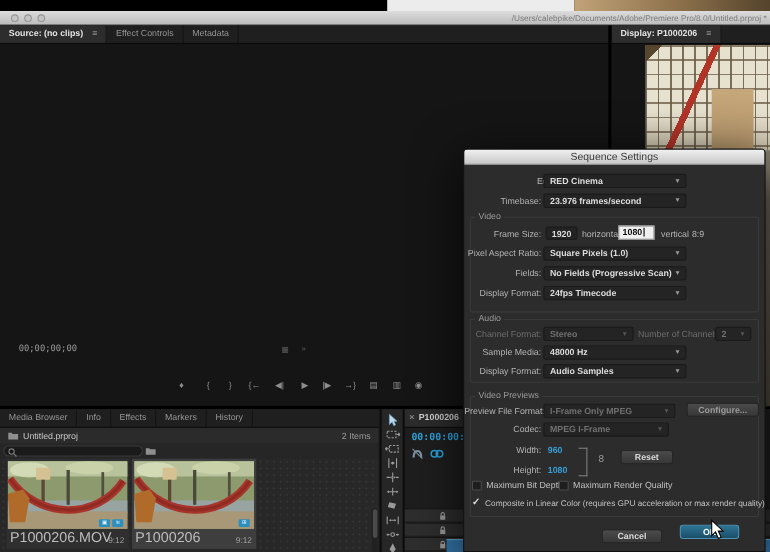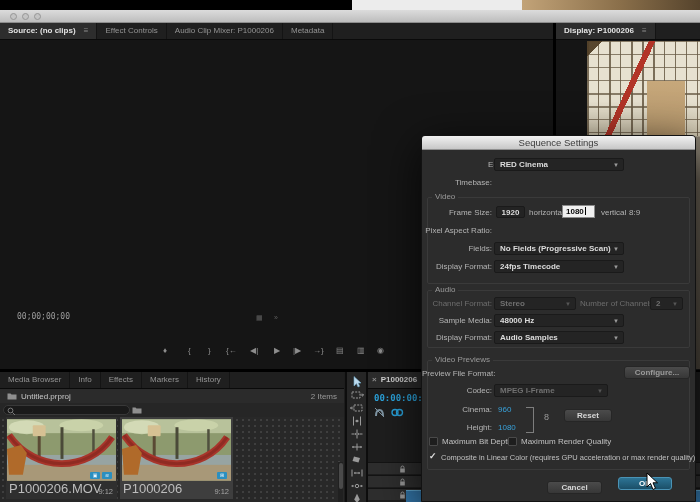--- a/index.html
+++ b/index.html
@@ -85,21 +85,21 @@
   .dd .a{position:absolute;right:4px;top:2.5px;font-size:6px;color:#9a9a9a;}
   .dd.dis .v{color:#707070;}
   .dd.dis .a{color:#565656;}
   .grp{position:absolute;left:5px;width:263px;border:1px solid #3a3a3a;border-radius:2px;box-sizing:border-box;}
   .grp-label{position:absolute;font-size:8px;color:#9a9a9a;background:#2c2c2c;padding:0 3px;white-space:nowrap;}
   .numfield{position:absolute;height:12px;background:#232323;border:1px solid #1a1a1a;border-radius:2px;box-sizing:border-box;
             font-size:8px;font-weight:bold;color:#dcdcdc;text-align:center;line-height:11px;}
   .editfield{position:absolute;height:13px;background:#f0f0f0;border:1px solid #8a8a8a;box-sizing:border-box;
             font-size:8px;font-weight:bold;color:#0a0a0a;line-height:11px;padding-left:3px;}
   .caret{display:inline-block;width:1px;height:8px;background:#000;margin-left:1px;vertical-align:-1px;}
-  .hot{position:absolute;font-size:8px;font-weight:normal;color:#38a0d8;white-space:nowrap;}
+  .hot{position:absolute;font-size:8px;font-weight:bold;color:#38a0d8;white-space:nowrap;}
   .pbtn{position:absolute;height:13px;border-radius:3px;background:linear-gradient(#4b4b4b,#373737);
         border:1px solid #262626;box-sizing:border-box;color:#d8d8d8;font-size:8px;font-weight:bold;text-align:center;line-height:11px;}
   .pbtn.primary{background:linear-gradient(#2d7495,#1b4f68);border:1px solid #4a93b5;color:#fff;}
   .pbtn.dim{color:#9a9a9a;}
   .cb{position:absolute;width:9px;height:9px;background:#1e1e1e;border:1px solid #4a4a4a;border-radius:1px;box-sizing:border-box;}
   .cblbl{position:absolute;font-size:8px;color:#c0c0c0;white-space:nowrap;}
   .bracket{position:absolute;width:8px;height:26px;border-right:1px solid #7d7d7d;border-top:1px solid #7d7d7d;border-bottom:1px solid #7d7d7d;box-sizing:border-box;}
   .linkic{position:absolute;font-size:9px;color:#9a9a9a;}
   .checkg{position:absolute;font-size:9px;color:#e0e0e0;font-weight:bold;}
 </style>
@@ -110,29 +110,29 @@
 
   <div class="topstrip">
     <div class="ts-white"></div>
     <div class="ts-tan"></div>
   </div>
 
   <div class="macbar">
     <span class="tl" style="left:10px;"></span>
     <span class="tl" style="left:22px;"></span>
     <span class="tl" style="left:34px;"></span>
+    <span class="macpath">/Users/calebpike/Documents/Adobe/Premiere Pro/8.0/Untitled.prproj *</span>
   </div>
 
   <div class="tabbar" style="left:0;top:23px;width:553px;height:17px;">
     <span class="tab active">
       <span>Source: (no clips)</span>
       <span class="menu-ic">≡</span>
     </span>
     <span class="tab">Effect Controls</span>
-    <span class="tab">Audio Clip Mixer: P1000206</span>
     <span class="tab">Metadata</span>
   </div>
   <div class="tabbar" style="left:556px;top:23px;width:144px;height:17px;">
     <span class="tab active">
       <span>Display: P1000206</span>
       <span class="menu-ic">≡</span>
     </span>
   </div>
 
   <div class="src-mon">
@@ -313,34 +313,42 @@
   <div class="dlg">
     <div class="dlg-title">Sequence Settings</div>
 
     <span class="lbl" style="top:24px;padding-left:45px;">Editing Mode:</span>
     <div class="dd" style="left:72px;top:22px;width:130px;">
       <span class="v">RED Cinema</span>
         <span class="a">▼</span>
     </div>
 
     <span class="lbl" style="top:42px;">Timebase:</span>
+    <div class="dd" style="left:72px;top:40px;width:130px;">
+      <span class="v">23.976 frames/second</span>
+        <span class="a">▼</span>
+    </div>
 
     <div class="grp" style="top:61px;height:87px;"></div>
     <span class="grp-label" style="left:10px;top:56px;">Video</span>
 
     <span class="lbl" style="top:72px;">Frame Size:</span>
     <div class="numfield" style="left:74px;top:70px;width:29px;">1920</div>
     <span class="ptext" style="left:107px;top:72px;">horizontal</span>
     <div class="editfield" style="left:140px;top:69px;width:33px;">
       <span>1080</span><span class="caret"></span>
     </div>
     <span class="ptext" style="left:179px;top:72px;">vertical</span>
     <span class="ptext" style="left:207px;top:72px;">8:9</span>
 
     <span class="lbl" style="top:90px;">Pixel Aspect Ratio:</span>
+    <div class="dd" style="left:72px;top:88px;width:130px;">
+      <span class="v">Square Pixels (1.0)</span>
+        <span class="a">▼</span>
+    </div>
 
     <span class="lbl" style="top:108px;">Fields:</span>
     <div class="dd" style="left:72px;top:106px;width:130px;">
       <span class="v">No Fields (Progressive Scan)</span>
         <span class="a">▼</span>
     </div>
 
     <span class="lbl" style="top:126px;">Display Format:</span>
     <div class="dd" style="left:72px;top:124px;width:130px;text-align:right;">
       <span class="v">24fps Timecode</span>
@@ -370,29 +378,33 @@
     <span class="lbl" style="top:197px;">Display Format:</span>
     <div class="dd" style="left:72px;top:195px;width:130px;">
       <span class="v">Audio Samples</span>
         <span class="a">▼</span>
     </div>
 
     <div class="grp" style="top:224px;height:110px;"></div>
     <span class="grp-label" style="left:10px;top:219px;">Video Previews</span>
 
     <span class="lbl" style="top:233px;">Preview File Format:</span>
+    <div class="dd dis" style="left:72px;top:231px;width:120px;">
+      <span class="v">I-Frame Only MPEG</span>
+        <span class="a">▼</span>
+    </div>
     <div class="pbtn dim" style="left:202px;top:230px;width:66px;">Configure...</div>
 
     <span class="lbl" style="top:250px;">Codec:</span>
     <div class="dd dis" style="left:72px;top:248px;width:114px;">
       <span class="v">MPEG I-Frame</span>
         <span class="a">▼</span>
     </div>
 
-    <span class="lbl" style="top:269px;">Cinema:</span>
+    <span class="lbl" style="top:269px;">Width:</span>
     <span class="hot" style="left:76px;top:269px;">960</span>
     <span class="lbl" style="top:287px;">Height:</span>
     <span class="hot" style="left:76px;top:287px;">1080</span>
     <div class="bracket" style="left:104px;top:271px;"></div>
     <span class="linkic" style="left:122px;top:276px;">8</span>
     <div class="pbtn" style="left:142px;top:273px;width:48px;">Reset</div>
 
     <span class="cb" style="left:7px;top:301px;"></span>
     <span class="cblbl" style="left:20px;top:301px;">Maximum Bit Depth</span>
     <span class="cb" style="left:86px;top:301px;"></span>

